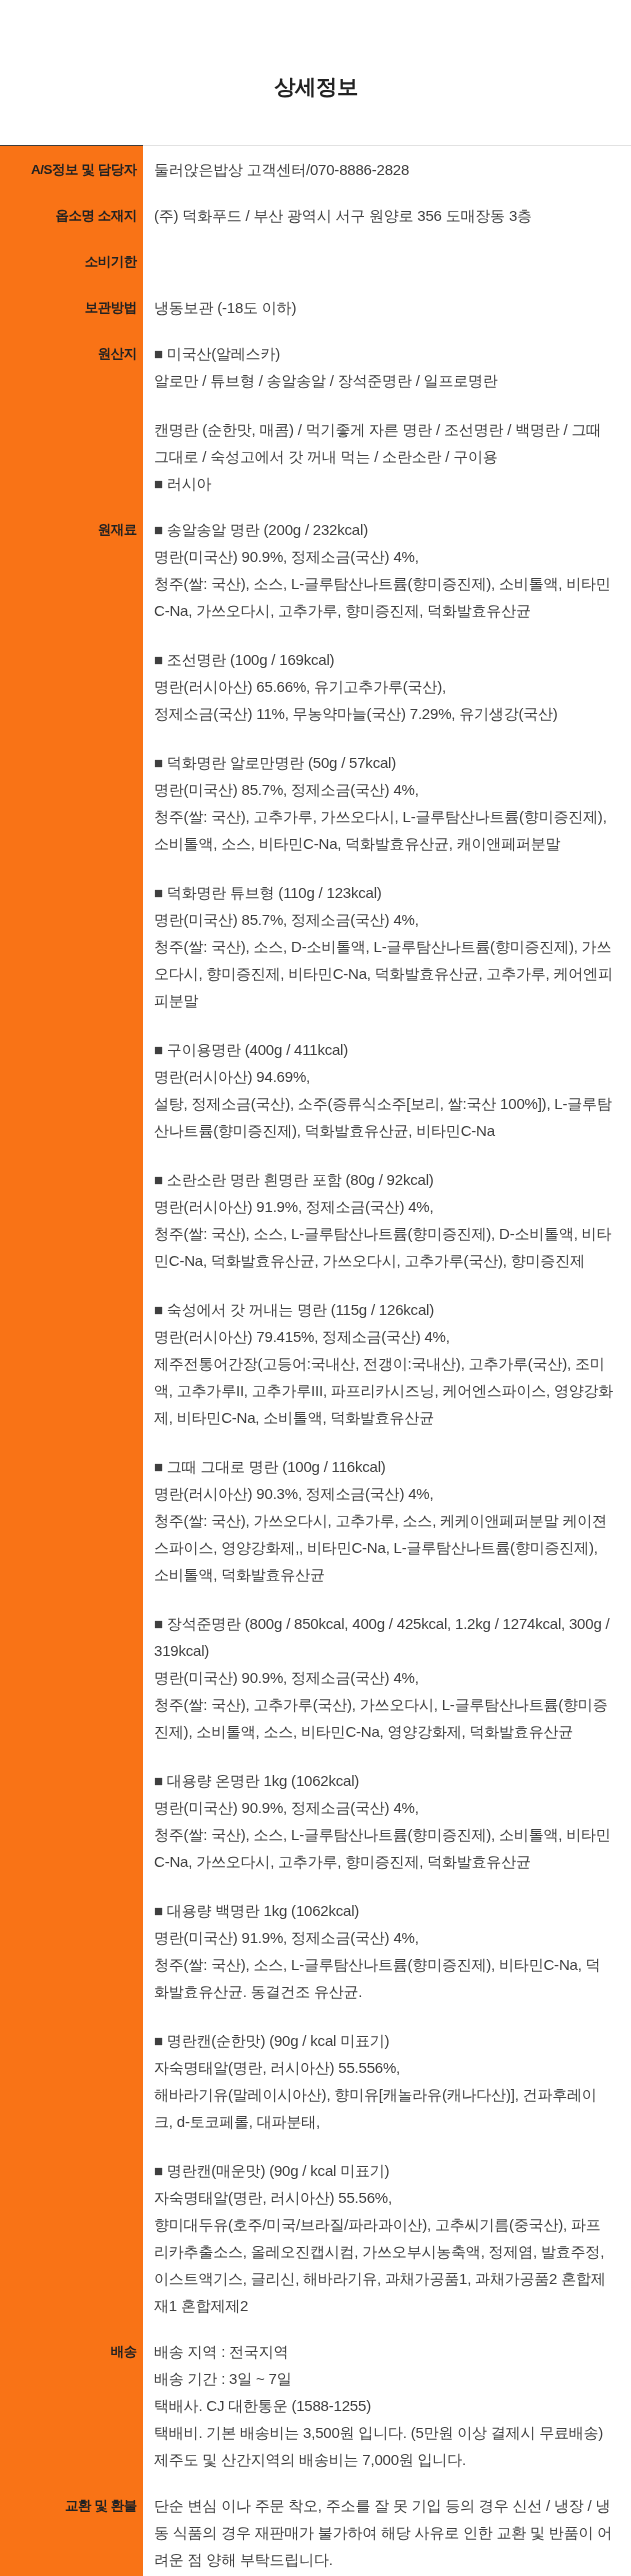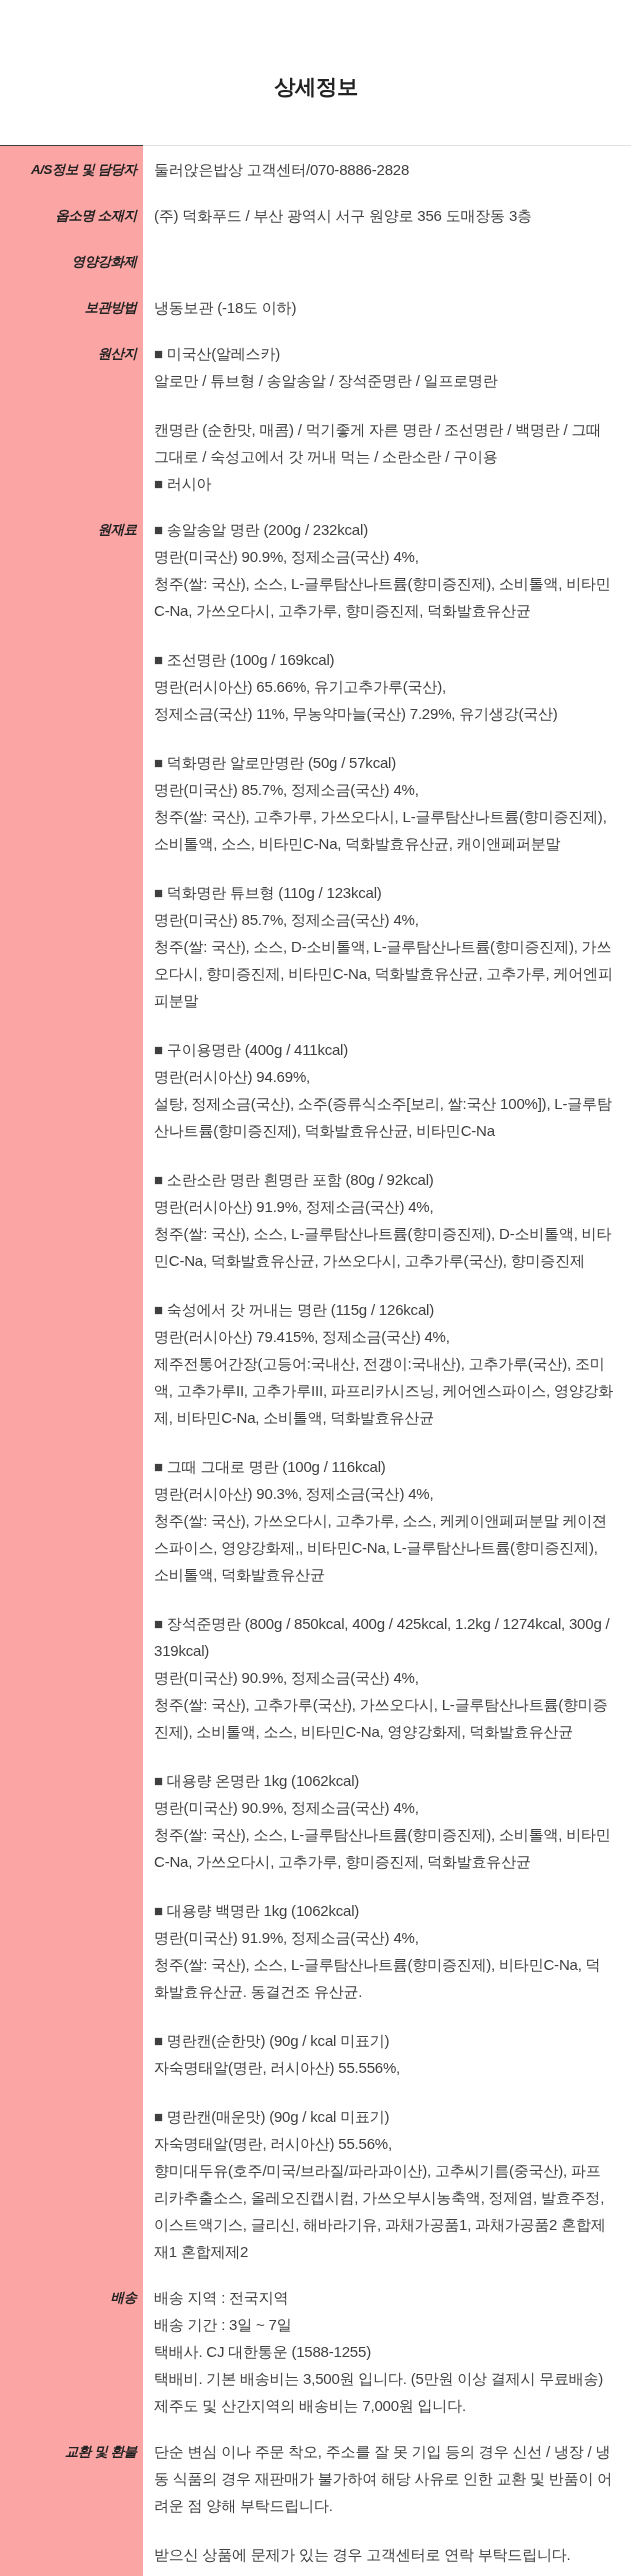--- a/index.html
+++ b/index.html
@@ -30,29 +30,28 @@
   .table-top-accent {
     position:absolute;
     top:-1.6px; left:0;
     width:143px; height:1.6px;
     background:#3c3c3c;
   }
   .detail-row { display:flex; align-items:stretch; }
   .row-label {
     width:143px;
     flex:0 0 143px;
-    background:#fca5a5;
+    background:#f97316;
     text-align:right;
     padding:9.5px 6.3px 9.5px 0;
     font-size:13.4px;
     line-height:27px;
     font-weight:700;
     color:#222222;
     letter-spacing:-0.4px;
-    font-style:italic;
   }
   .row-content {
     flex:1 1 auto;
     padding:9.5px 17.4px 9.5px 11px;
     font-size:15px;
     line-height:27px;
     letter-spacing:-0.2px;
     word-break:normal;
     overflow-wrap:break-word;
   }
@@ -77,21 +76,21 @@
       </div>
       <div class="detail-row">
         <div class="row-label">옵소명 소재지</div>
         <div class="row-content">
           <div class="para">
             <div class="line">(주) 덕화푸드 / 부산 광역시 서구 원양로 356 도매장동 3층</div>
           </div>
         </div>
       </div>
       <div class="detail-row">
-        <div class="row-label">영양강화제</div>
+        <div class="row-label">소비기한</div>
       </div>
       <div class="detail-row">
         <div class="row-label">보관방법</div>
         <div class="row-content">
           <div class="para">
             <div class="line">냉동보관 (-18도 이하)</div>
           </div>
         </div>
       </div>
       <div class="detail-row">
@@ -161,20 +160,21 @@
             <div class="line">청주(쌀: 국산), 소스, L-글루탐산나트륨(향미증진제), 소비톨액, 비타민C-Na, 가쓰오다시, 고추가루, 향미증진제, 덕화발효유산균</div>
           </div>
           <div class="para">
             <div class="line">■ 대용량 백명란 1kg (1062kcal)</div>
             <div class="line">명란(미국산) 91.9%, 정제소금(국산) 4%,</div>
             <div class="line">청주(쌀: 국산), 소스, L-글루탐산나트륨(향미증진제), 비타민C-Na, 덕화발효유산균. 동결건조 유산균.</div>
           </div>
           <div class="para">
             <div class="line">■ 명란캔(순한맛) (90g / kcal 미표기)</div>
             <div class="line">자숙명태알(명란, 러시아산) 55.556%,</div>
+            <div class="line">해바라기유(말레이시아산), 향미유[캐놀라유(캐나다산)], 건파후레이크, d-토코페롤, 대파분태,</div>
           </div>
           <div class="para">
             <div class="line">■ 명란캔(매운맛) (90g / kcal 미표기)</div>
             <div class="line">자숙명태알(명란, 러시아산) 55.56%,</div>
             <div class="line">향미대두유(호주/미국/브라질/파라과이산), 고추씨기름(중국산), 파프리카추출소스, 올레오진캡시컴, 가쓰오부시농축액, 정제염, 발효주정, 이스트액기스, 글리신, 해바라기유, 과채가공품1, 과채가공품2 혼합제재1 혼합제제2</div>
           </div>
         </div>
       </div>
       <div class="detail-row">
         <div class="row-label">배송</div>

